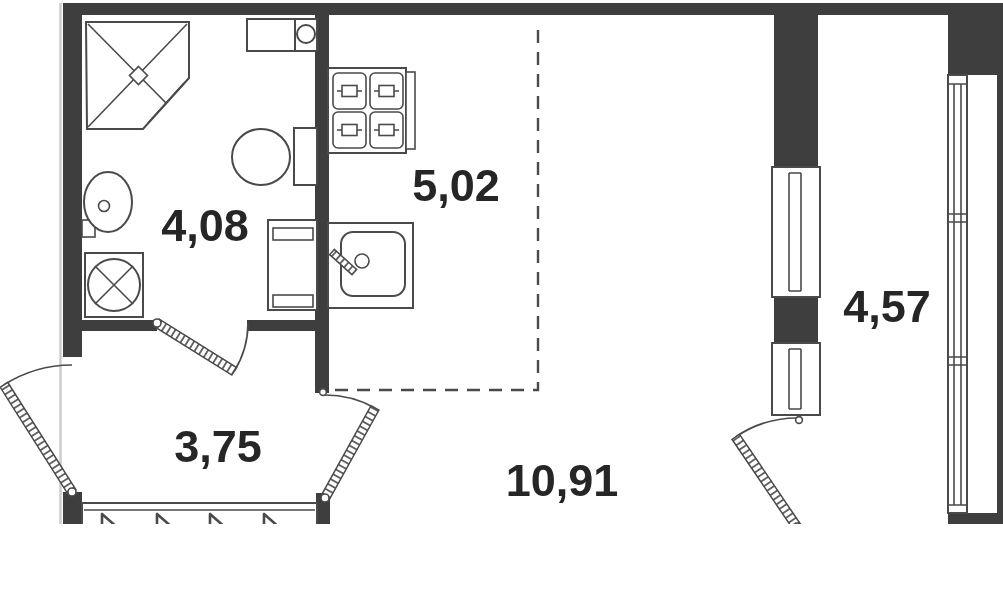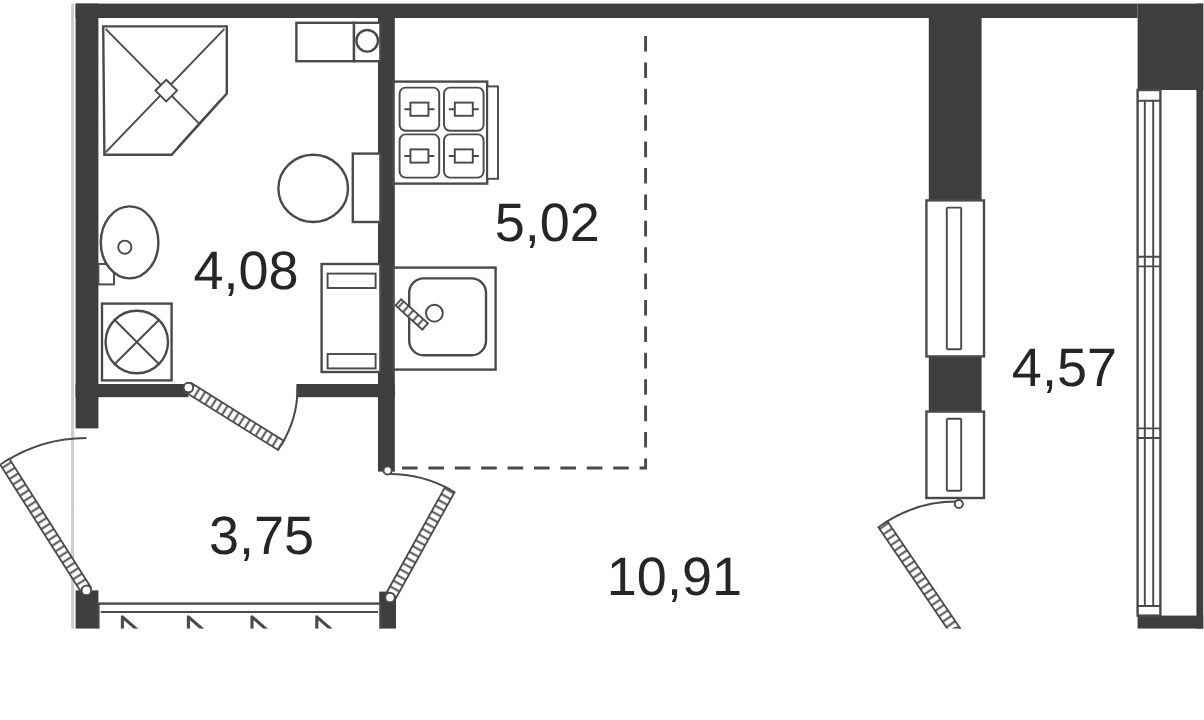--- a/index.html
+++ b/index.html
@@ -4,21 +4,21 @@
 <style>
   :root{
     --wall:#3e3e3e;
     --line:#4a4a4a;
     --text:#262626;
     --bg:#ffffff;
     --shadow:#cdcdcd;
   }
   html,body{margin:0;padding:0;background:var(--bg);}
   .stage{position:relative;width:1003px;height:524px;background:var(--bg);overflow:hidden;
-         font-family:"Liberation Sans","DejaVu Sans",sans-serif;}
+         font-family:"Liberation Sans","DejaVu Sans",sans-serif;font-weight:bold;}
   svg{position:absolute;inset:0;display:block;}
   .wall{fill:var(--wall);stroke:none;}
   .fx{fill:#ffffff;stroke:var(--line);stroke-width:2;}
   .fx-thin{fill:#ffffff;stroke:var(--line);stroke-width:1.6;}
   .ln{fill:none;stroke:var(--line);stroke-width:2;}
   .ln-thin{fill:none;stroke:var(--line);stroke-width:1.6;}
   .arc{fill:none;stroke:var(--line);stroke-width:1.7;}
   .leaf{fill:url(#hatch);stroke:var(--line);stroke-width:1.5;}
   .dash{fill:none;stroke:var(--line);stroke-width:2.4;stroke-dasharray:13 9;}
   .shadow{fill:none;stroke:var(--shadow);stroke-width:2.5;}

